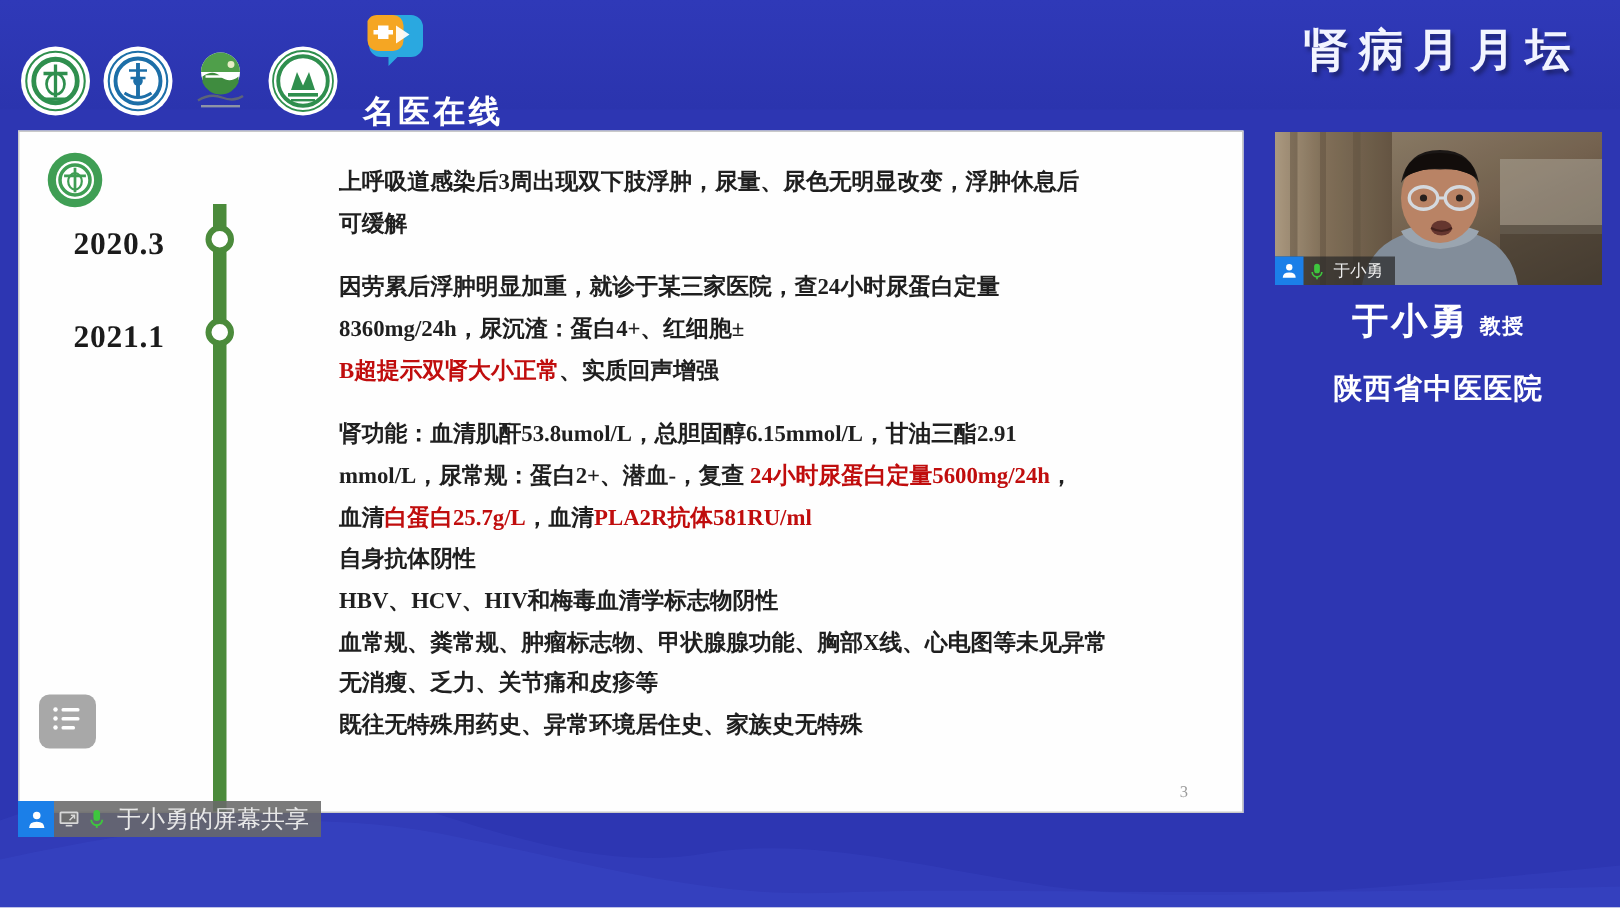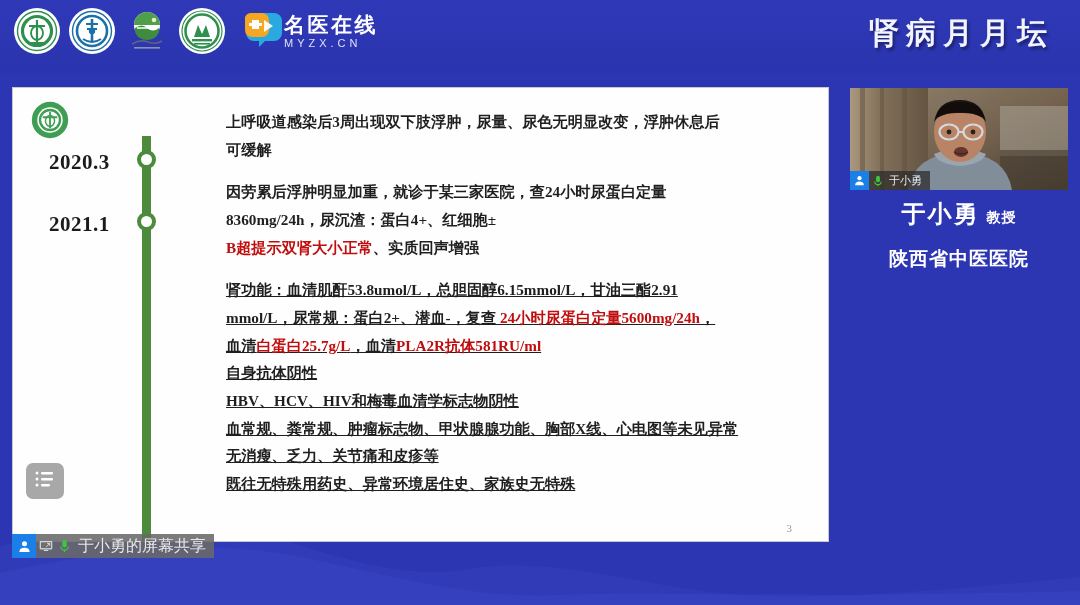--- a/index.html
+++ b/index.html
@@ -19,21 +19,21 @@
   .mountains { position:absolute; left:0; bottom:0; width:1080px; height:110px; }
   
   #header {
     position: absolute; left:0; top:0; width:1080px; height:73px;
     background: linear-gradient(180deg,#2f39b8 0%, #2b34ae 100%);
   }
   .logo-row { position:absolute; left:14px; top:8px; display:flex; align-items:center; gap:9px; }
   .org-logo { width:46px; height:46px; border-radius:50%; position:relative; background:#fff;
               display:flex; align-items:center; justify-content:center; overflow:hidden; }
   .org-logo svg { display:block; }
-  .brand-logo { display:flex; align-items:center; gap:0; margin-left:8px; }
+  .brand-logo { display:flex; align-items:flex-start; gap:16px; margin-left:8px;flex-direction:column; }
   .brand-mark { width:42px; height:40px; position:relative; }
   .brand-text { display:flex; flex-direction:column; line-height:1; }
   .brand-cn { color:#fff; font-size:21px; font-weight:bold; letter-spacing:2.5px; }
   .brand-en { color:#dfe2f5; font-size:11px; letter-spacing:4px; margin-top:3px; }
   #header-title {
     position:absolute; right:26px; top:13px;
     color:#f2f4ff; font-size:30px; font-weight:bold; letter-spacing:7px;
     text-shadow: 2px 3px 3px rgba(0,0,0,0.38);
     font-family: "DejaVu Sans", sans-serif;
   }
@@ -45,21 +45,21 @@
   #slide-logo { position:absolute; left:17px; top:12px; width:40px; height:40px; }
   .tl-line { position:absolute; left:129px; top:48px; width:9px; height:407px; background:#4b8b3b; }
   .tl-node { position:absolute; width:19px; height:19px; border-radius:50%;
              background:#fff; border:4px solid #4b8b3b; left:124px; }
   .tl-label { position:absolute; left:36px; color:#1b1b1b; font-size:21px; font-weight:bold;
               font-family:"Liberation Serif", serif; letter-spacing:0.5px; }
   #body-text { position:absolute; left:213px; top:20px; width:575px;
                color:#1f1f1f; font-size:15.2px; line-height:1.82;
                font-family:"Liberation Serif","DejaVu Serif", serif; font-weight:bold; }
   #body-text .blk { margin-bottom:15px; }
-  #body-text .blk:last-child { margin-bottom:0;text-decoration:underline; }
+  #body-text .blk:last-child { margin-bottom:0; }
   #body-text .red { color:#c00d0d; }
   #body-text p { white-space:normal; }
   #page-num { position:absolute; right:36px; bottom:7px; color:#9a9a9a; font-size:11px;
               font-family:"Liberation Serif", serif; }
   #slide-menu-btn {
     position:absolute; left:13px; bottom:42px; width:38px; height:36px;
     background:#a8a8a8; border-radius:7px; display:flex; align-items:center; justify-content:center;
   }
   
   #share-pill {

